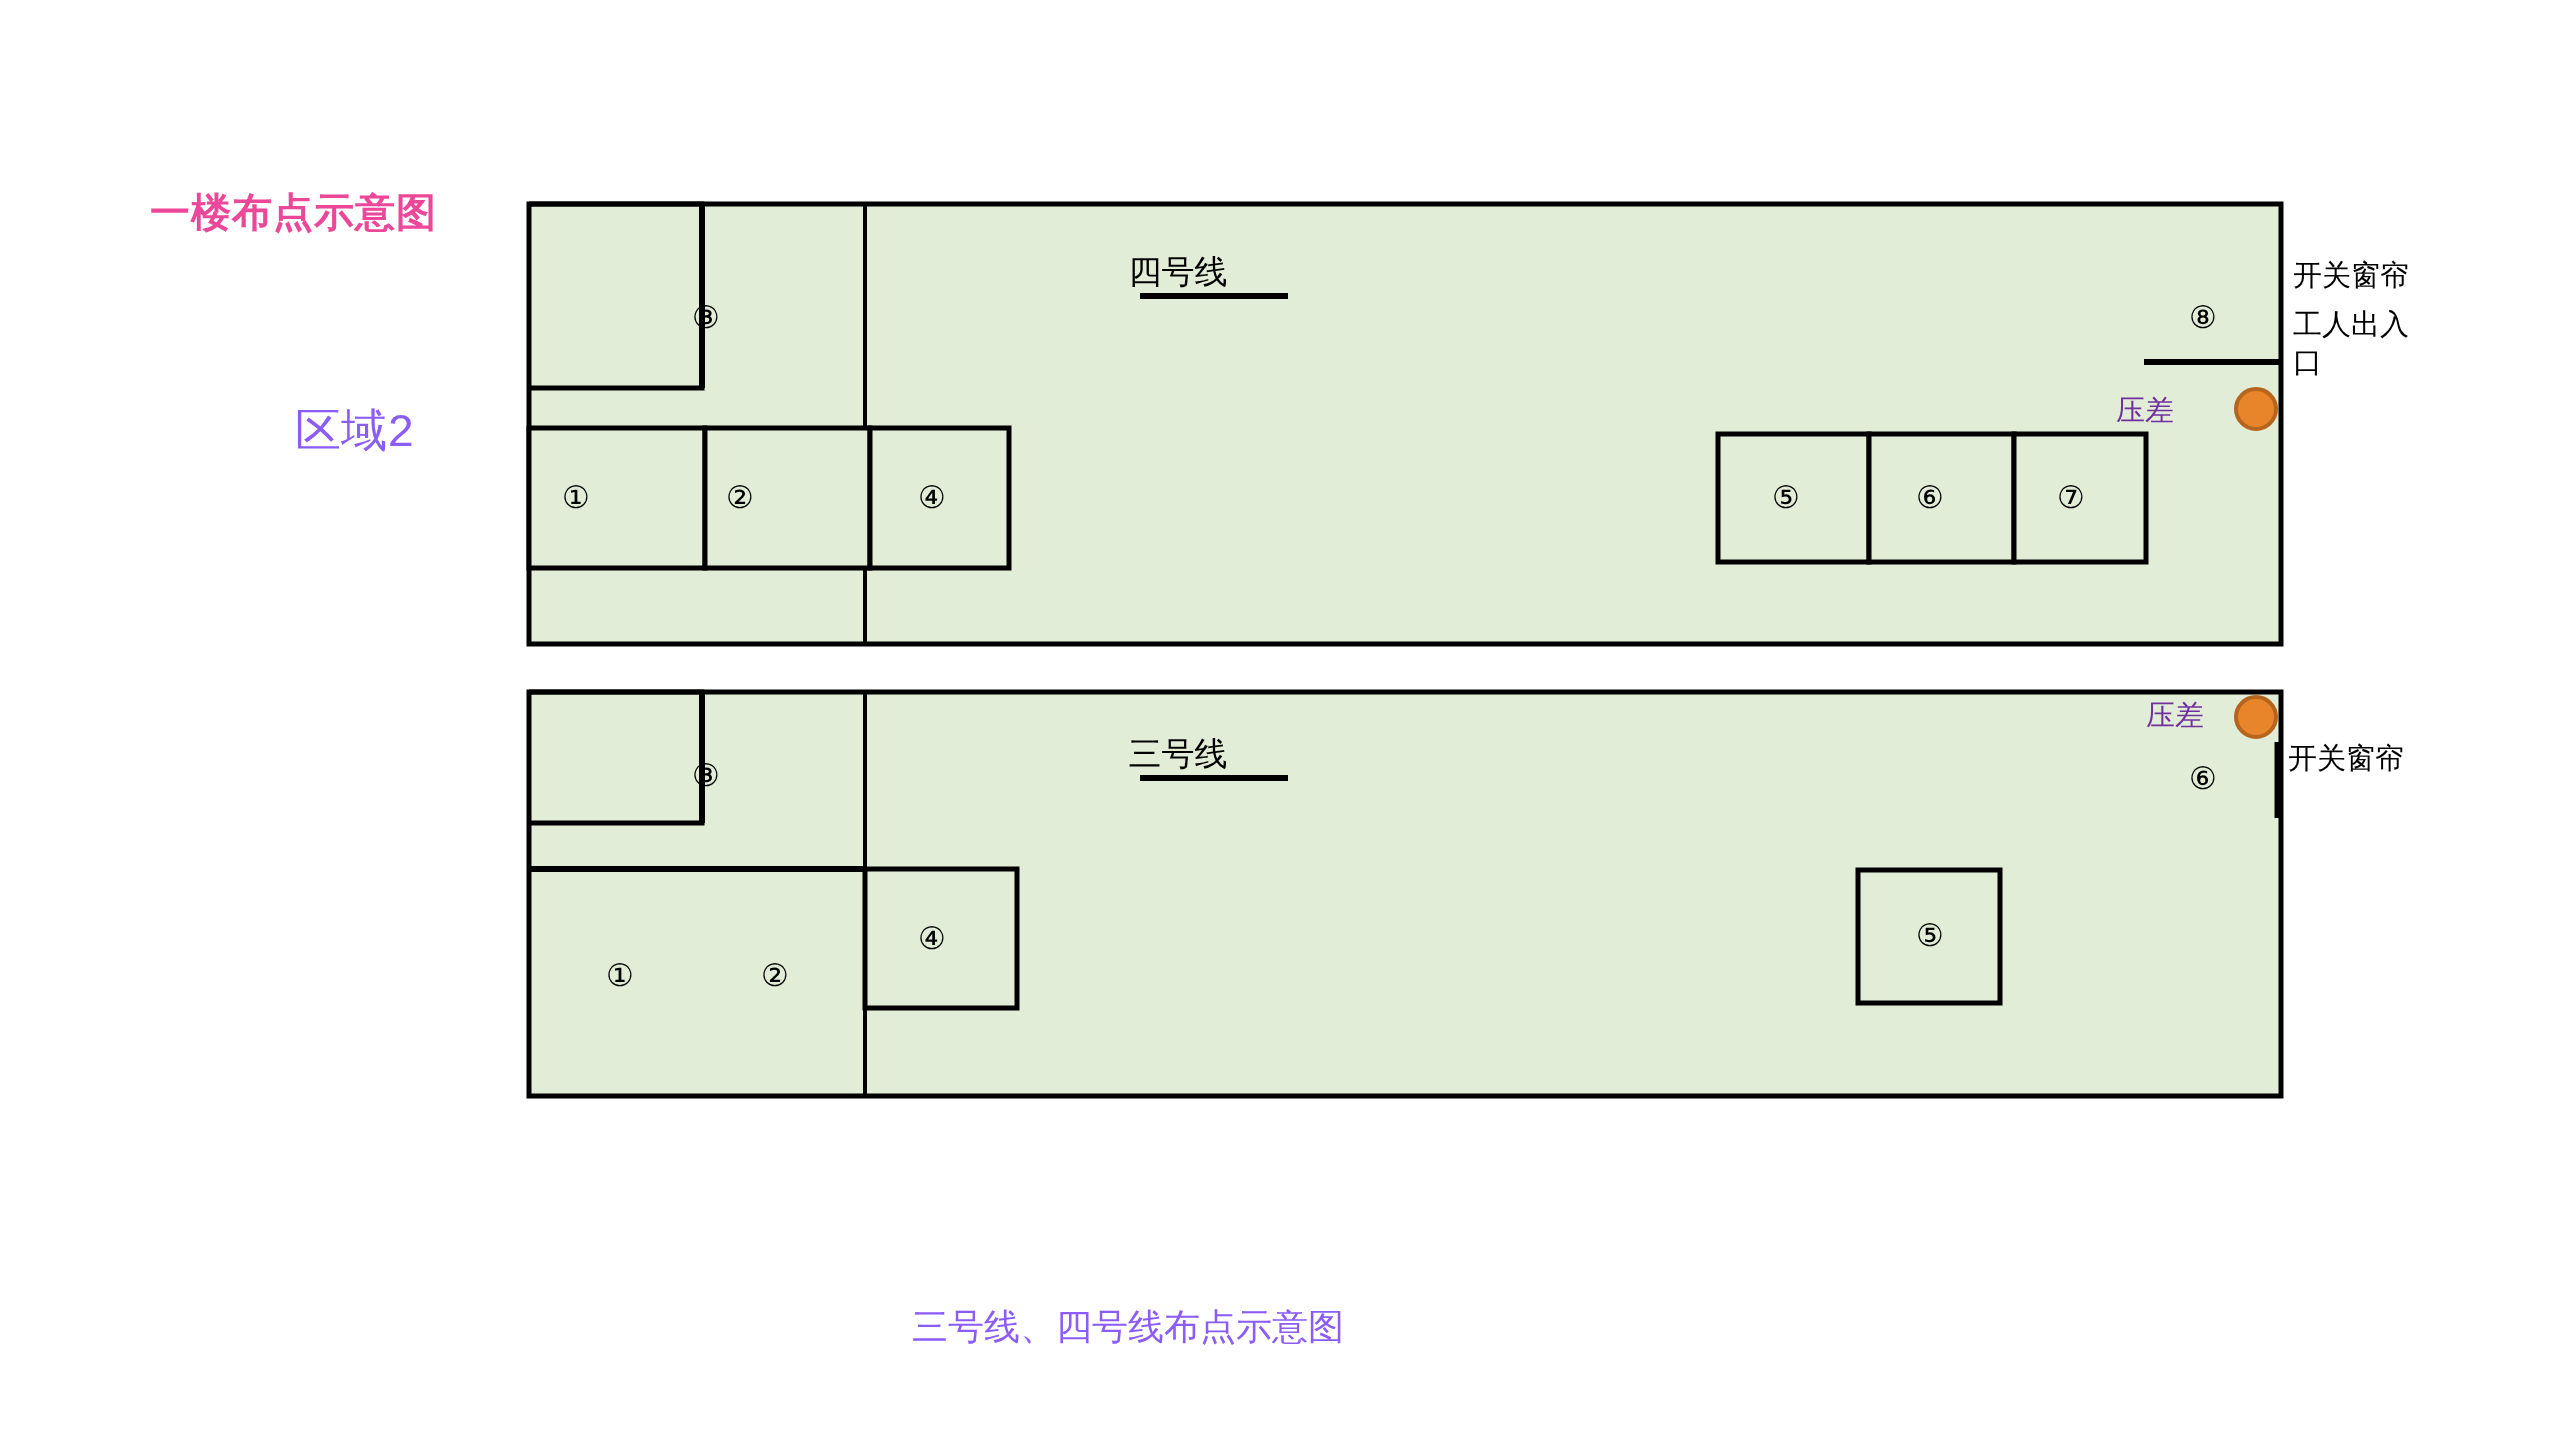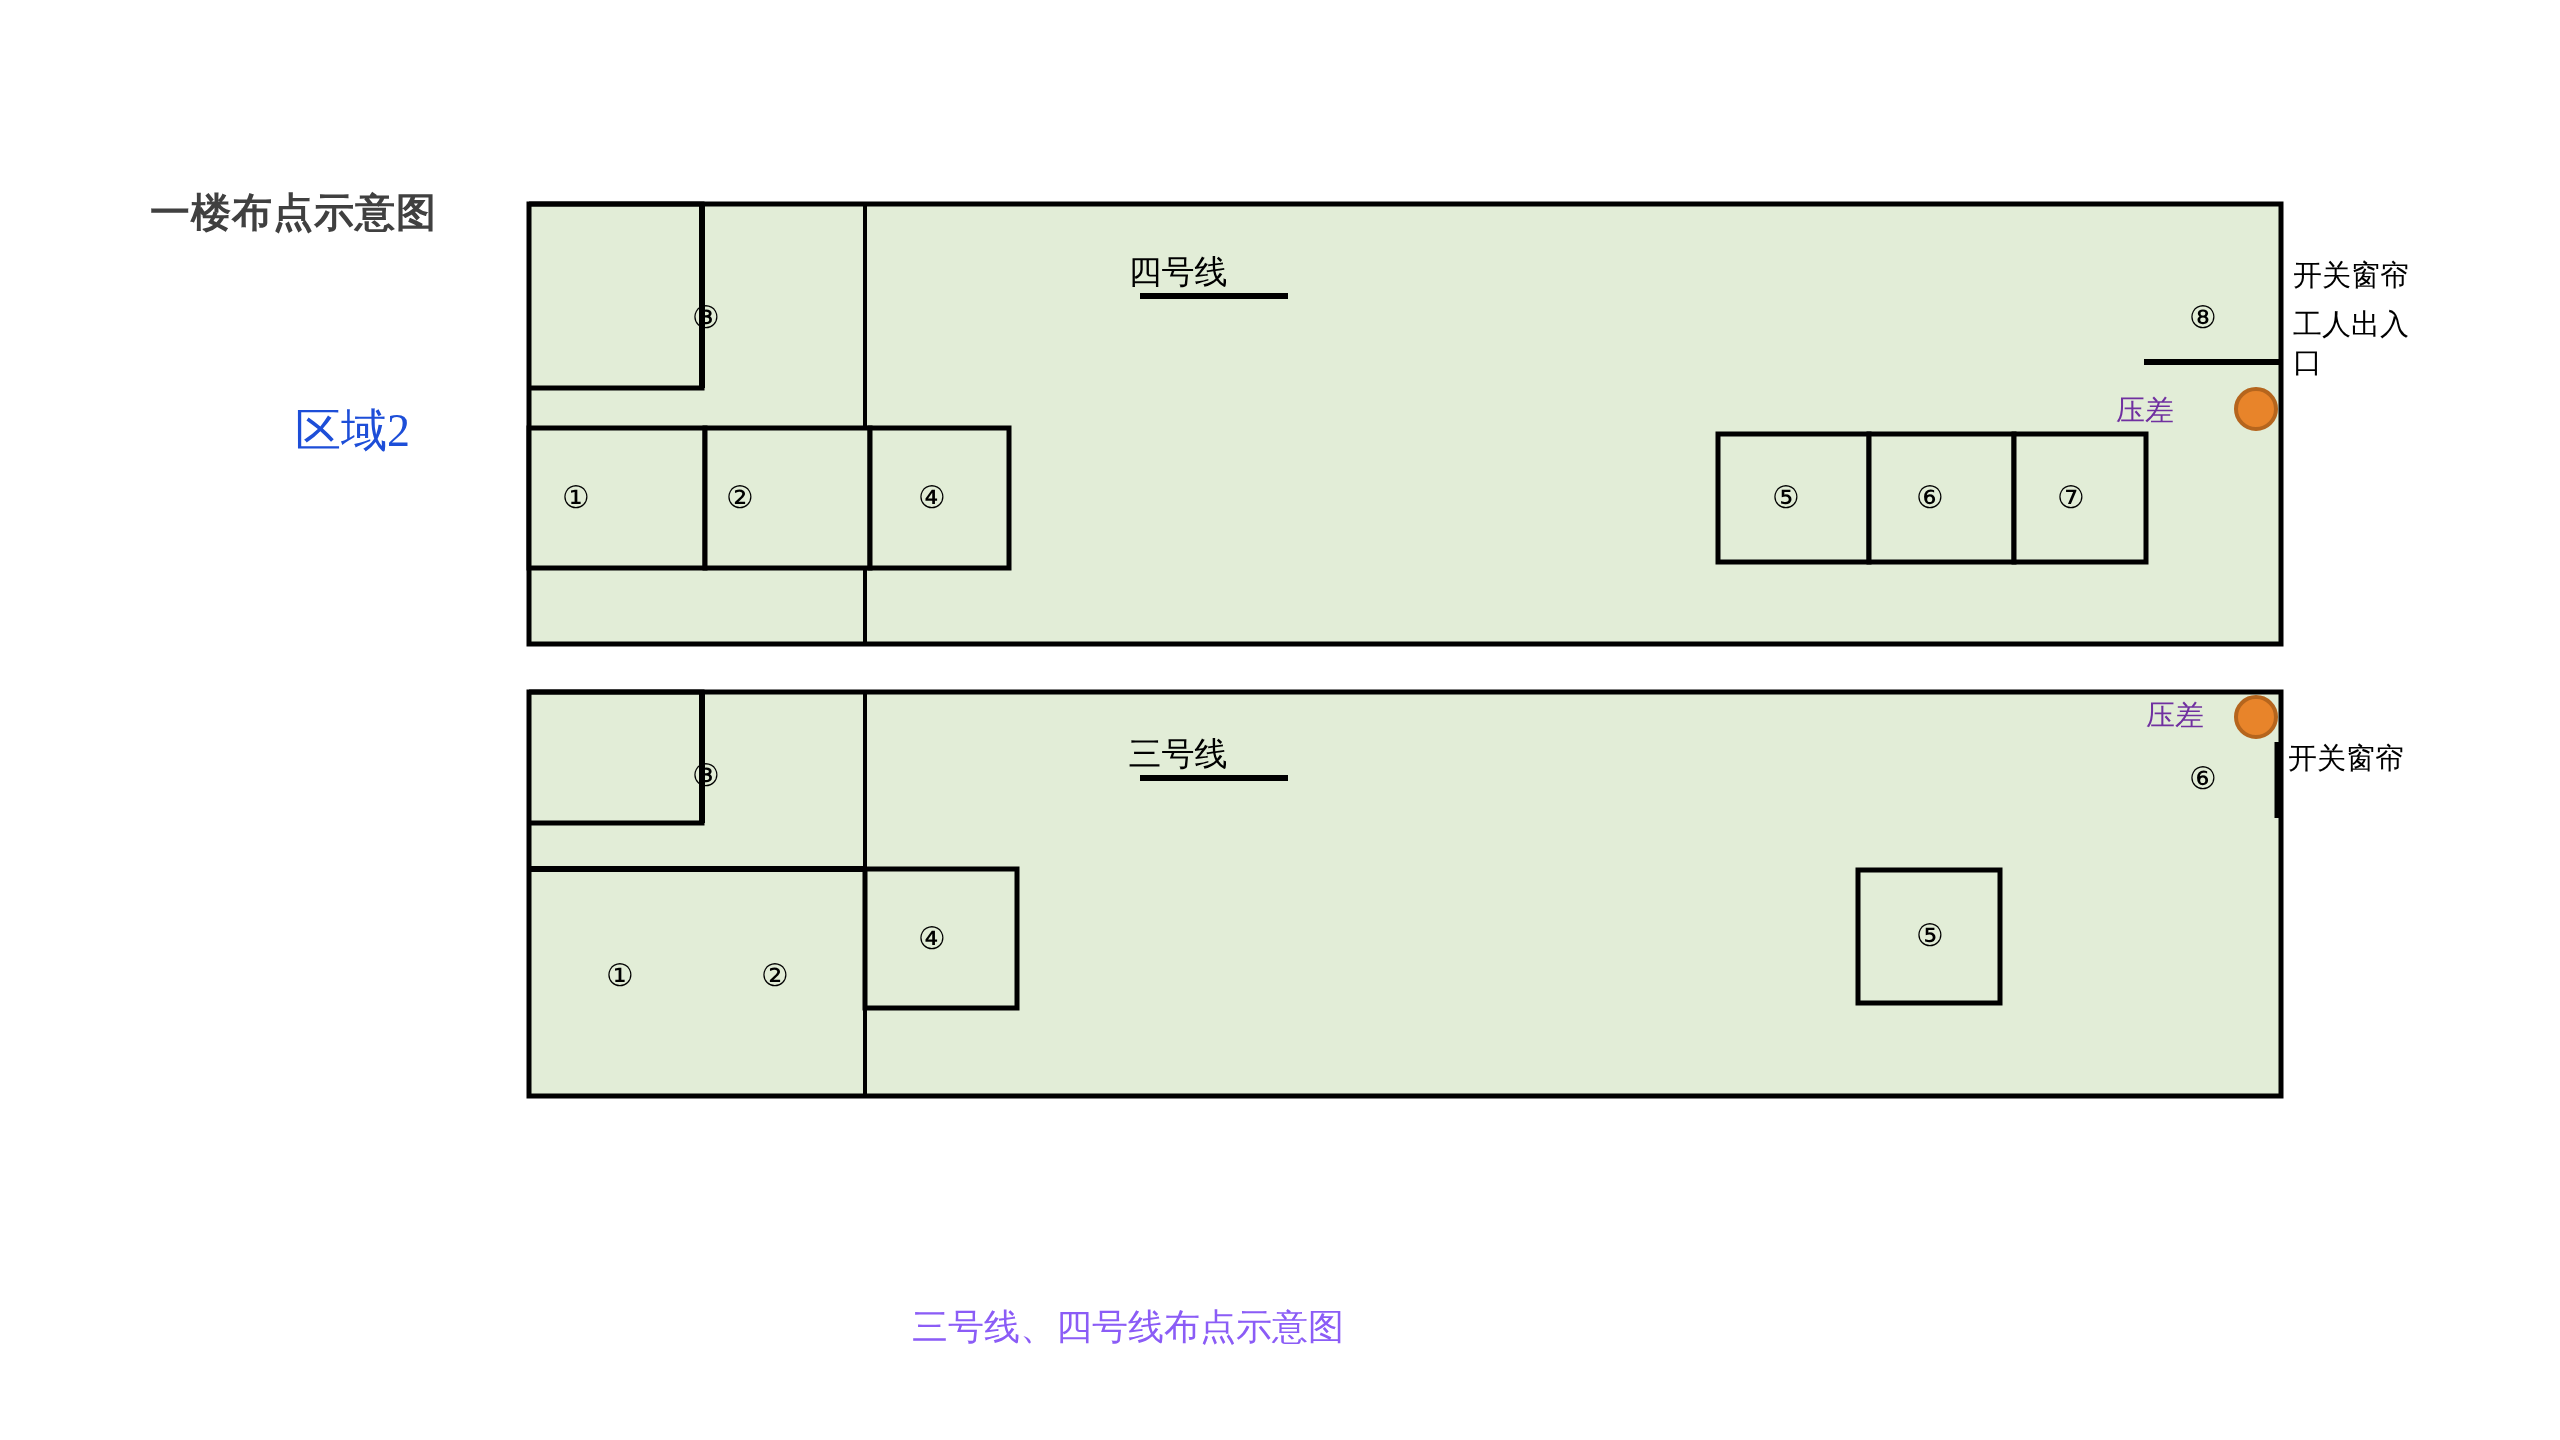--- a/index.html
+++ b/index.html
@@ -20,28 +20,28 @@
     top: 0;
     width: 2560px;
     height: 1440px;
   }
   .page-title {
     position: absolute;
     font-family: "Liberation Sans", sans-serif;
     font-weight: bold;
     font-size: 40px;
     letter-spacing: 1px;
-    color: #404040;
+    color: #ec4899;
     white-space: nowrap;
   }
   .area-label {
     position: absolute;
-    font-family: Liberation Serif, serif;
+    font-family: Liberation Mono, monospace;
     font-size: 46px;
-    color: #1d4ed8;
+    color: #8b5cf6;
     white-space: nowrap;
   }
   .caption {
     position: absolute;
     font-family: "Liberation Sans", sans-serif;
     font-size: 36px;
     color: #8b5cf6;
     white-space: nowrap;
   }
   .line-label {

